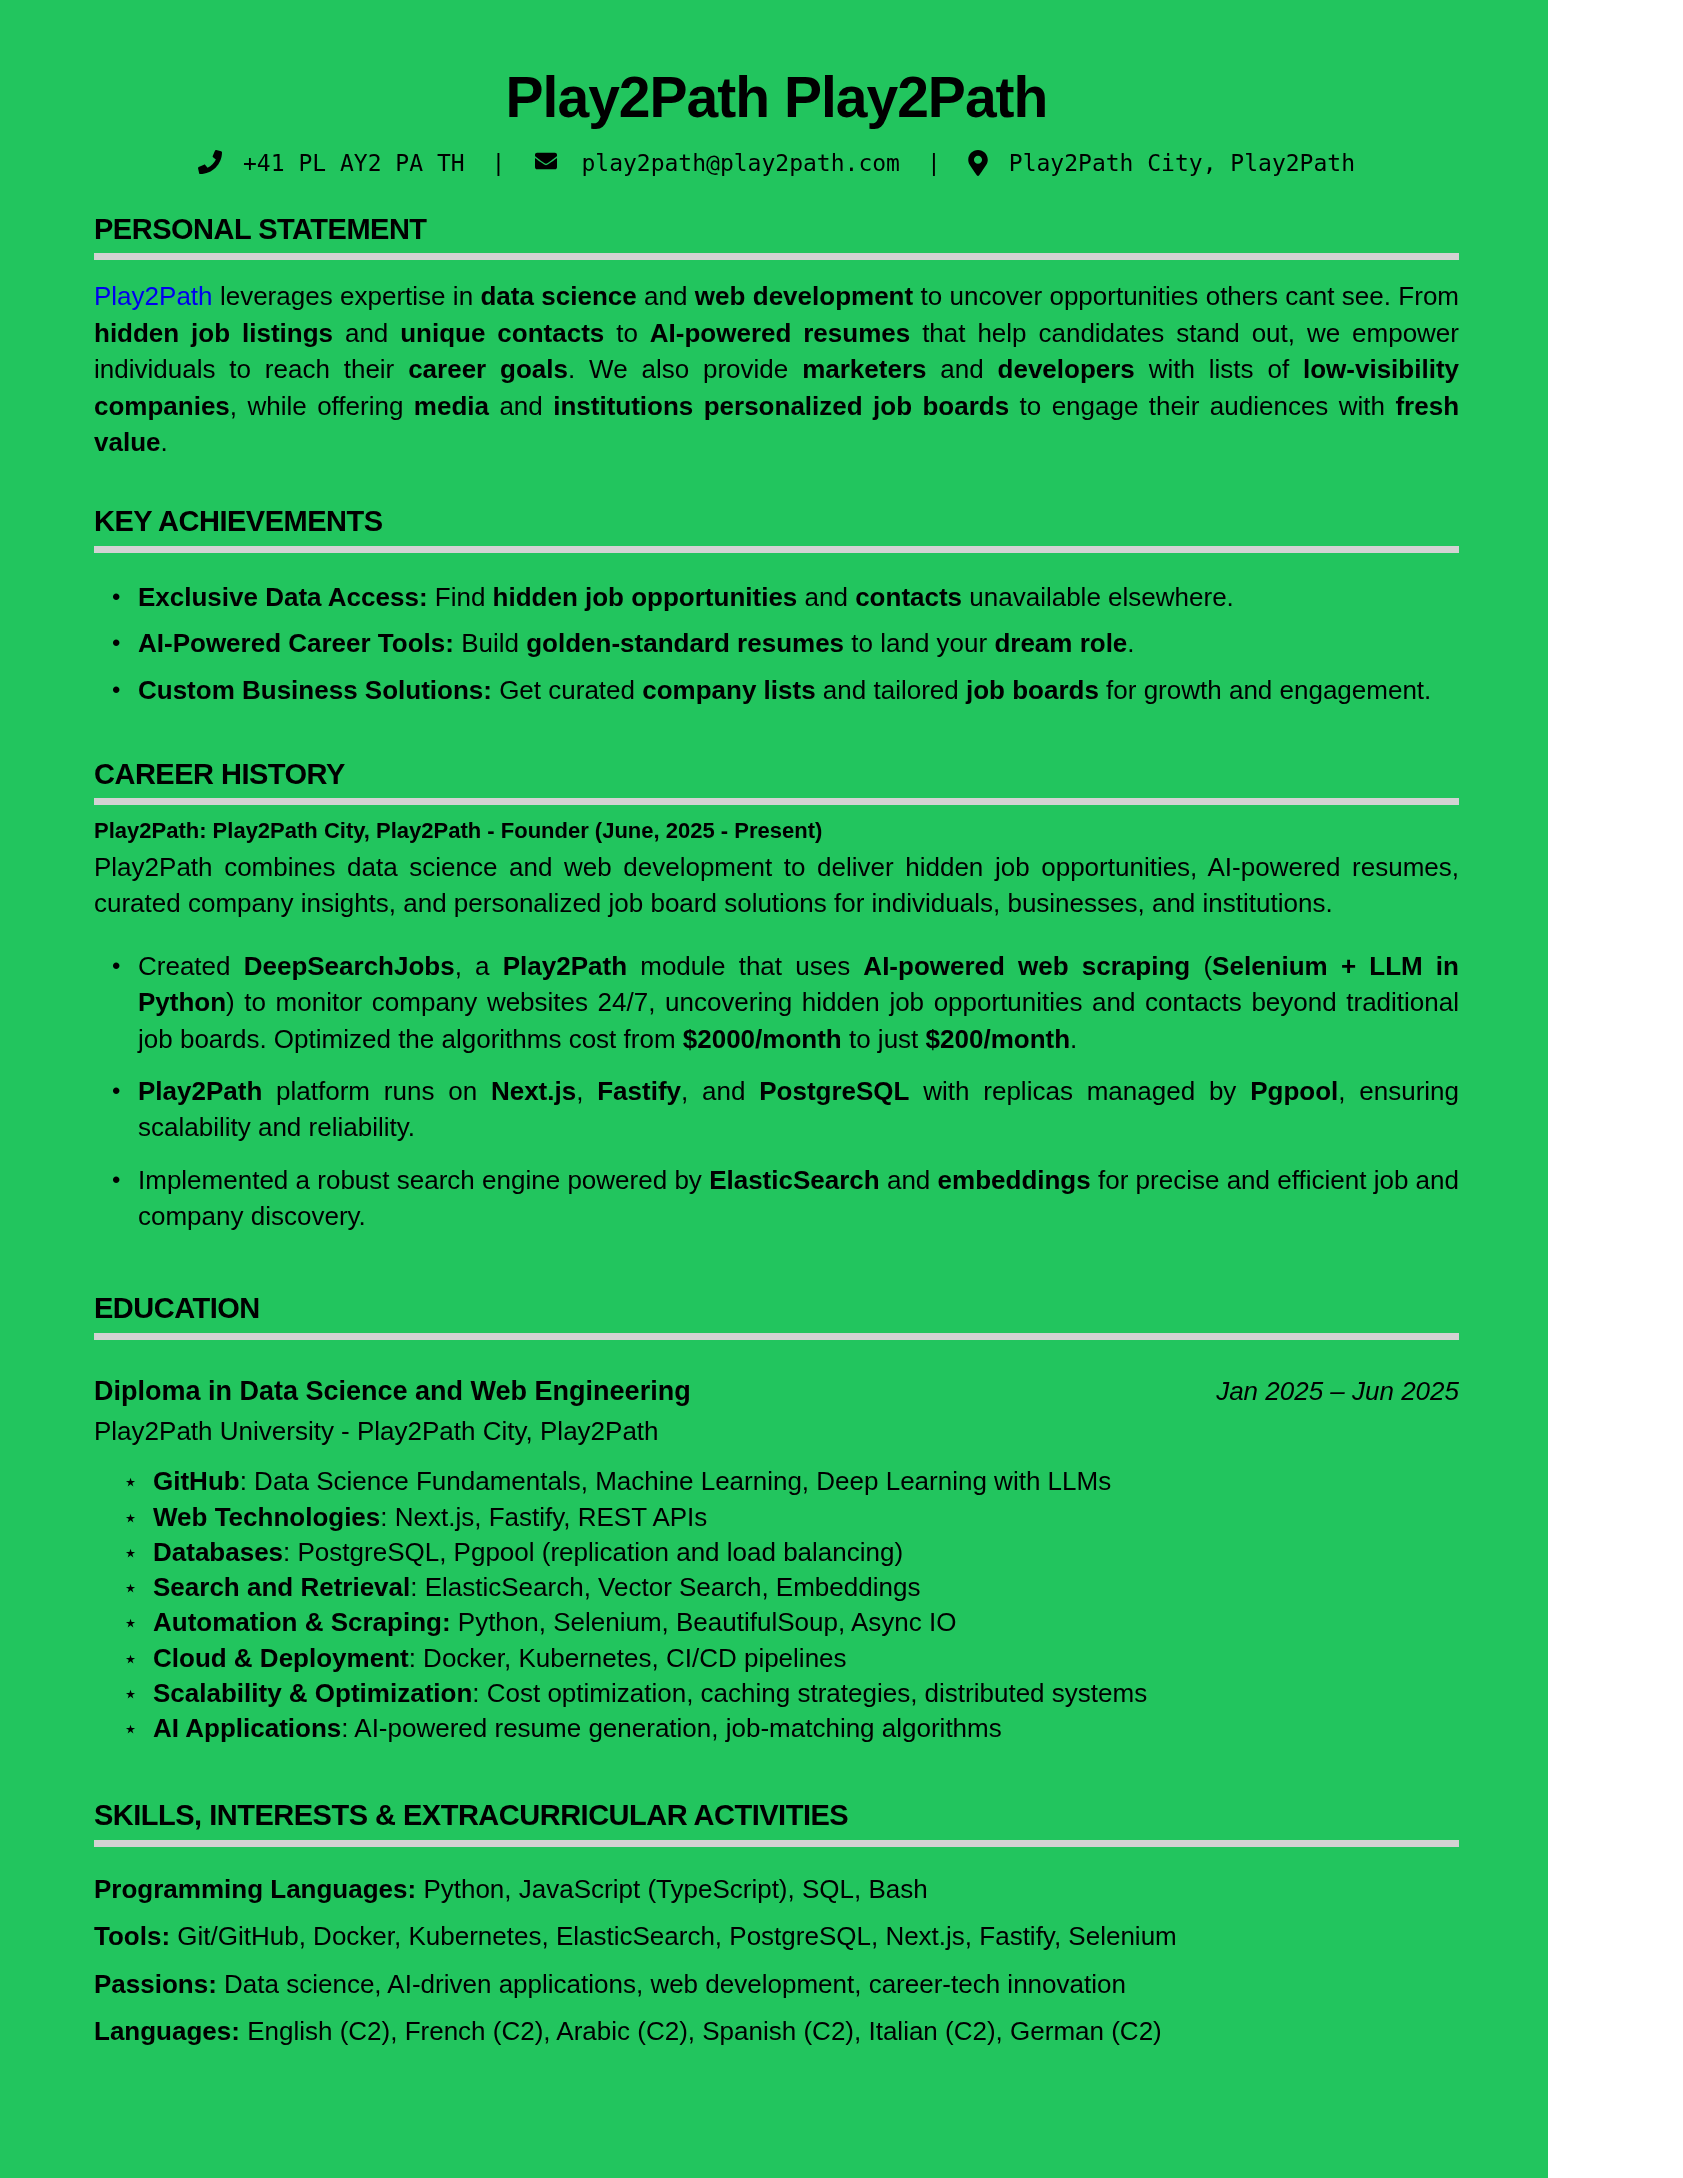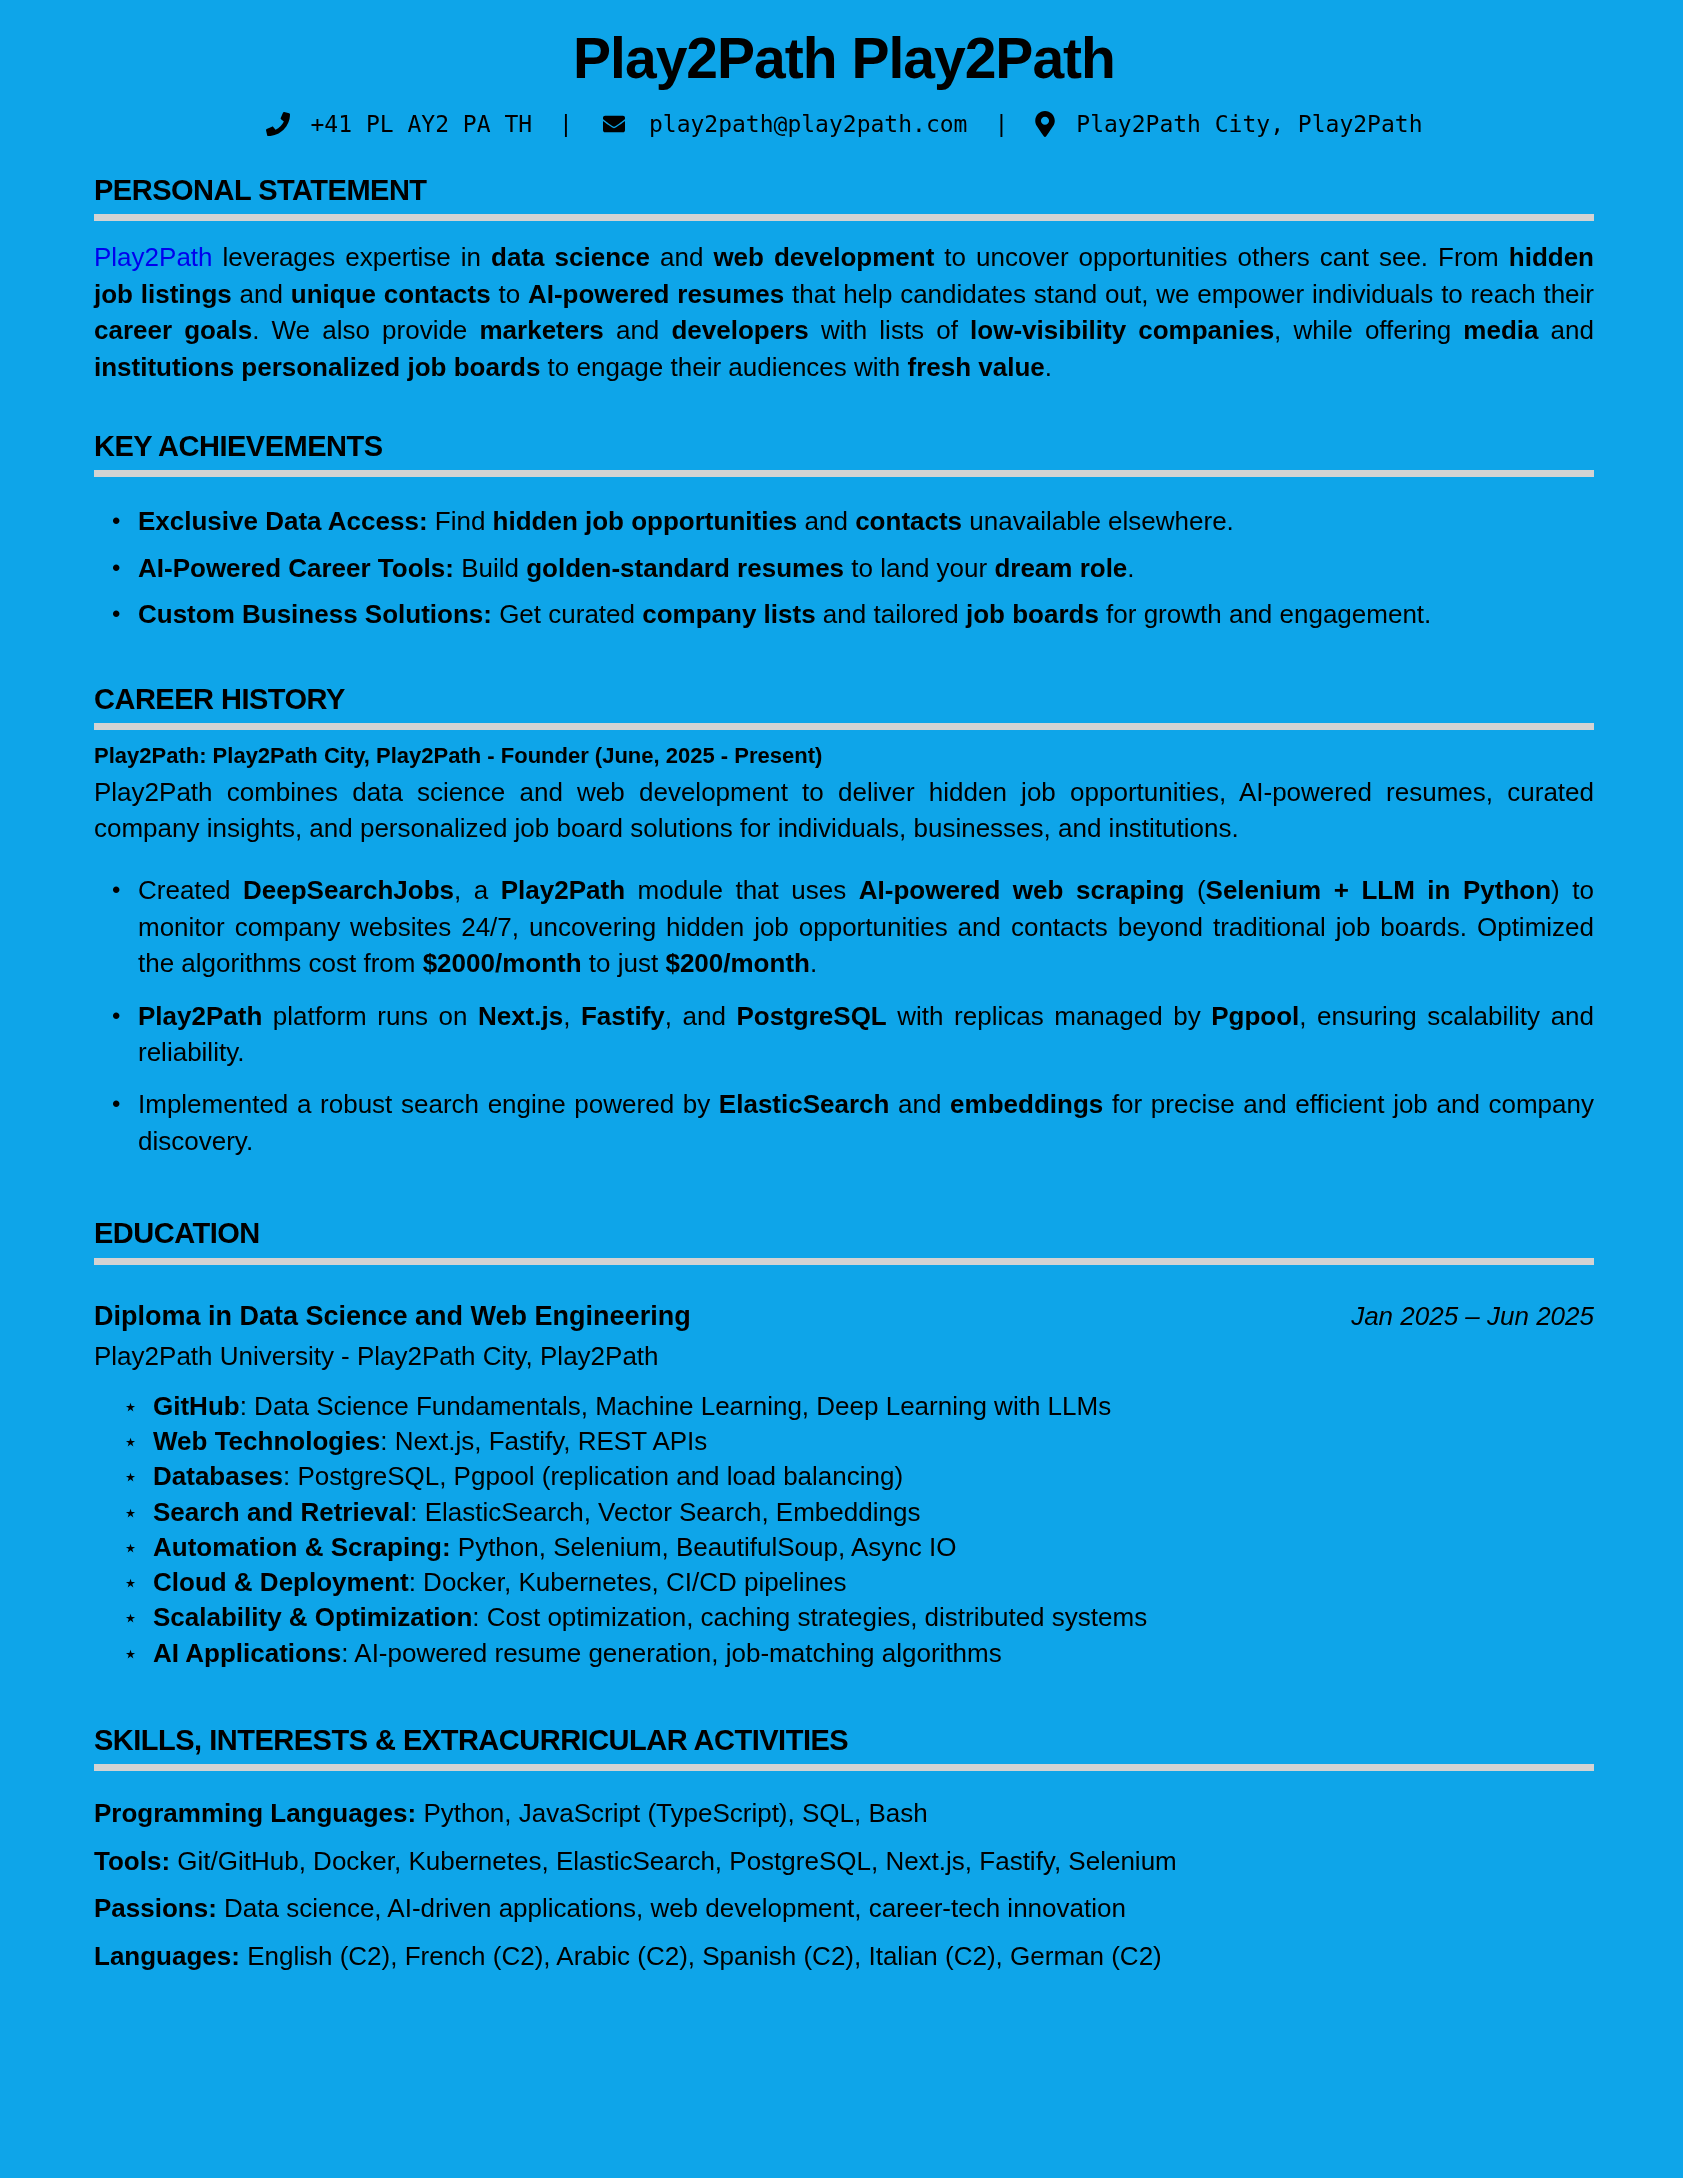--- a/index.html
+++ b/index.html
@@ -1,39 +1,39 @@
 <!DOCTYPE html>
 <html style="--link: #0000EE; --rule: #d3d3d3;"><head>
 <meta charset="utf-8">
 <style>
   html,body{margin:0;padding:0;background:#ffffff;}
   .page{
     position:relative;
-    width:1683px;height:2178px;
-    background:#0ea5e9;
+    width:1548px;height:2178px;
+    background:#22c55e;
     font-family:"Liberation Sans",sans-serif;
     color:#000;
     box-sizing:border-box;
-    padding:30px 89px 0 94px;
+    padding:69px 89px 0 94px;
     overflow:hidden;
   }
   
   .title{
     margin:0;
     text-align:center;
     font-size:57px;
     font-weight:bold;
     letter-spacing:-1px;
     line-height:1.0;
   }
   .contact{
     margin-top:24px;
     display:flex;
     justify-content:center;
-    align-items:center;
+    align-items:flex-start;
     gap:21px;
     font-family:"DejaVu Sans Mono","Liberation Mono",monospace;
     font-size:23px;
     white-space:nowrap;
   }
   .contact .ci{display:inline-flex;align-items:center;}
   .contact .ci svg{display:block;}
   .contact .sep{margin:0 6px;font-weight:300;color:#000;}
   
   section{margin-top:46px;}

